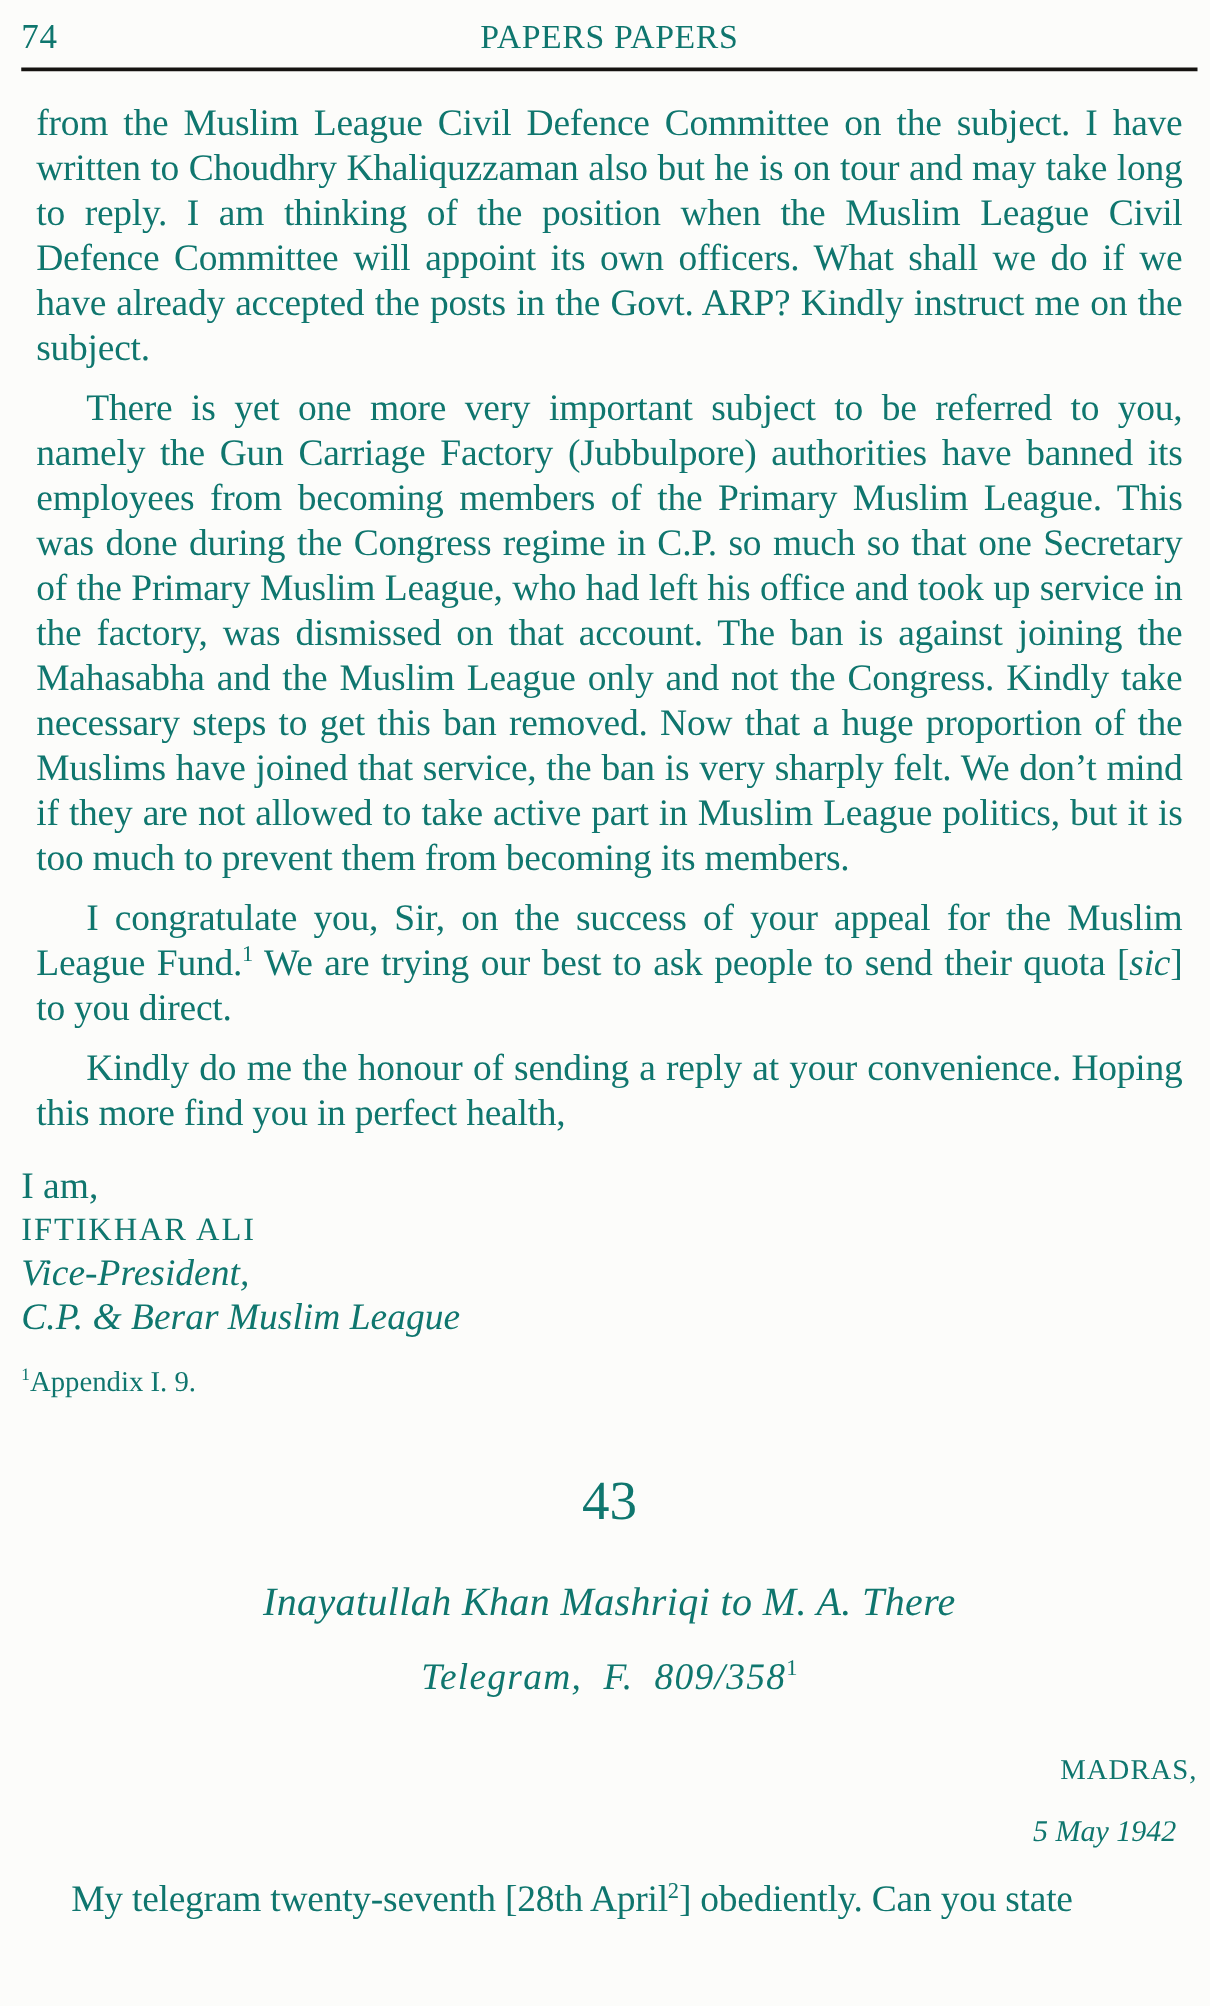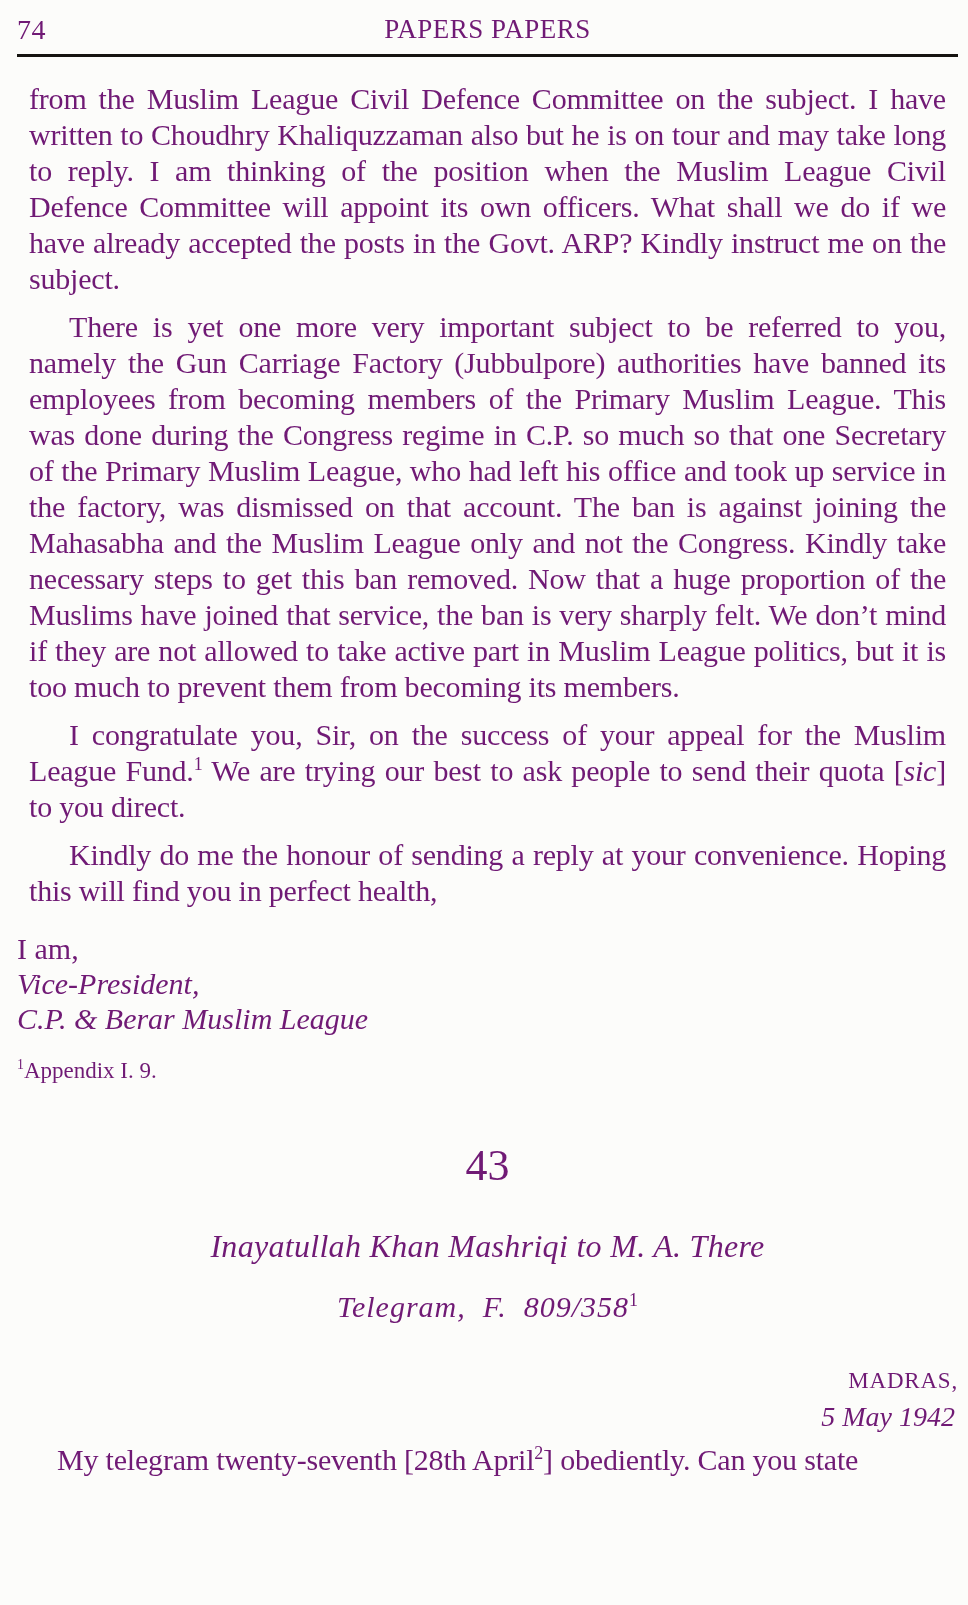--- a/index.html
+++ b/index.html
@@ -7,21 +7,21 @@
     padding: 0;
     background: #e8e8e6;
   }
   .page {
     position: relative;
     width: 968px;
     height: 1605px;
     margin: 0 auto;
     box-sizing: border-box;
     background: #fcfcfa;
-    color: #701a75;
+    color: #0f766e;
     font-family: "Liberation Serif", "DejaVu Serif", serif;
     padding: 10px 10px 0 17px;
     overflow: hidden;
   }
   
   .running-header {
     position: relative;
     height: 40px;
   }
   .page-number {
@@ -109,24 +109,24 @@
     letter-spacing: 1px;
   }
   .place-line {
     margin: 40px 0 0 0;
     text-align: right;
     font-size: 23px;
     line-height: 30px;
     letter-spacing: 0.8px;
   }
   .date-line {
-    margin: 3px;
+    margin: 17px;
     text-align: right;
     font-style: italic;
-    font-size: 28px;
+    font-size: 24px;
     line-height: 36px;
   }
   .opening-para {
     margin: 6px 0 0 0;
     font-size: 30px;
     line-height: 38px;
     text-align: justify;
     text-indent: 40px;
     letter-spacing: -0.2px;
   }
@@ -146,26 +146,27 @@
     <p class="body-para">
       <span>from the Muslim League Civil Defence Committee on the subject. I have written to Choudhry Khaliquzzaman also but he is on tour and may take long to reply. I am thinking of the position when the Muslim League Civil Defence Committee will appoint its own officers. What shall we do if we have already accepted the posts in the Govt. ARP? Kindly instruct me on the subject.</span>
     </p>
     <p class="body-para indent">
       <span>There is yet one more very important subject to be referred to you, namely the Gun Carriage Factory (Jubbulpore) authorities have banned its employees from becoming members of the Primary Muslim League. This was done during the Congress regime in C.P. so much so that one Secretary of the Primary Muslim League, who had left his office and took up service in the factory, was dismissed on that account. The ban is against joining the Mahasabha and the Muslim League only and not the Congress. Kindly take necessary steps to get this ban removed. Now that a huge proportion of the Muslims have joined that service, the ban is very sharply felt. We don’t mind if they are not allowed to take active part in Muslim League politics, but it is too much to prevent them from becoming its members.</span>
     </p>
     <p class="body-para indent">
       <span>I congratulate you, Sir, on the success of your appeal for the Muslim League Fund.</span><sup>1</sup><span> We are trying our best to ask people to send their quota [</span><span class="sic">sic</span><span>] to you direct.</span>
     </p>
     <p class="body-para indent">
-      <span>Kindly do me the honour of sending a reply at your convenience. Hoping this will find you in perfect health,</span>
+      <span>Kindly do me the honour of sending a reply at your convenience. Hoping this more find you in perfect health,</span>
     </p>
   </div>
 
   <div class="closing-block">
     <p class="closing-line sig-iam">I am,</p>
+    <p class="closing-line sig-name">IFTIKHAR ALI</p>
     <p class="closing-line sig-title">Vice-President,</p>
     <p class="closing-line sig-org">C.P. &amp; Berar Muslim League</p>
   </div>
 
   <p class="footnote">
     <sup>1</sup><span>Appendix I. 9.</span>
   </p>
 
   <p class="section-number">43</p>
 

